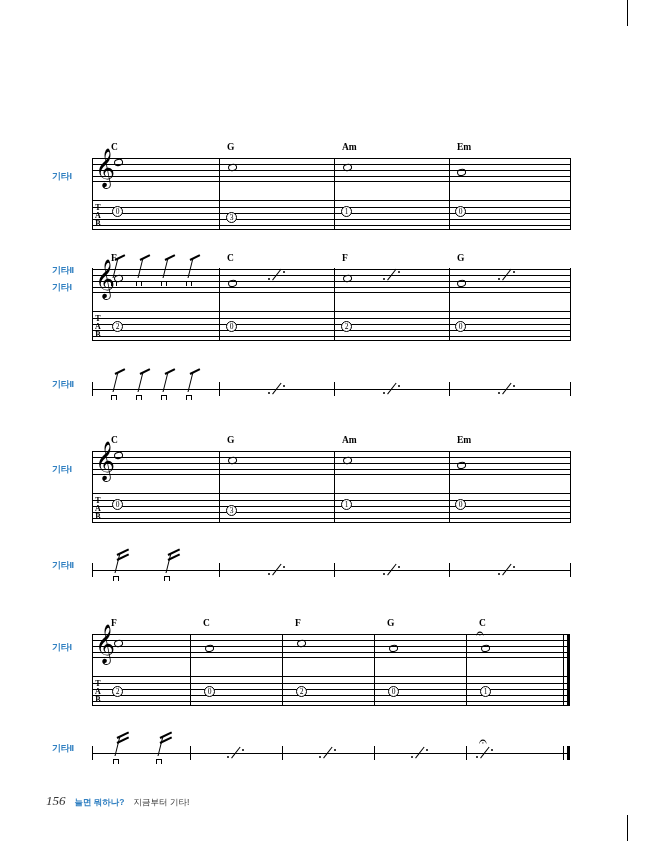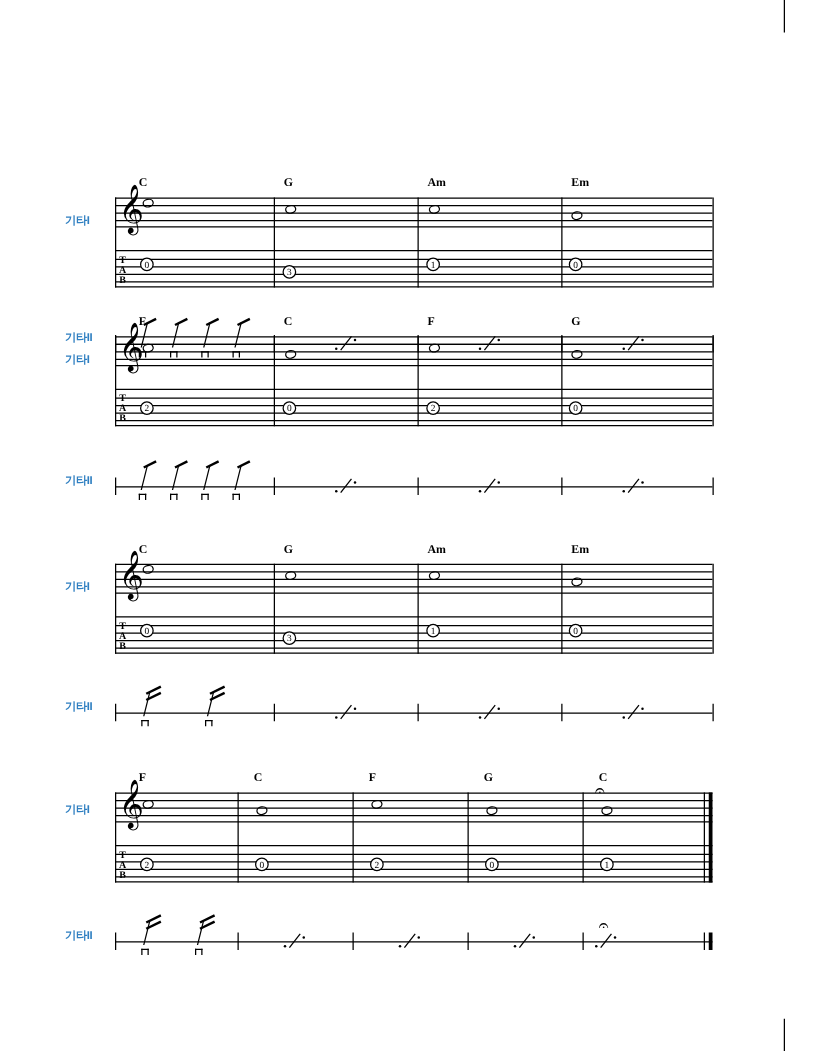--- a/index.html
+++ b/index.html
@@ -423,14 +423,19 @@
     <div class="repeatslash" style="left:413px; top:752px;"></div>
     <div class="repeatdot" style="left:411px; top:756px;"></div>
     <div class="repeatdot" style="left:426px; top:749px;"></div>
 
     <div class="fermata" style="left:479px; top:736px;">𝄐</div>
     <div class="repeatslash" style="left:478px; top:752px;"></div>
     <div class="repeatdot" style="left:476px; top:756px;"></div>
     <div class="repeatdot" style="left:491px; top:749px;"></div>
   </div>
 
+  <div class="footer">
+    <span class="pagenum">156</span>
+    <span class="foot-blue">늘면 뭐하나?</span>
+    <span class="foot-dark">지금부터 기타!</span>
+  </div>
 
 </div>
 
 </body></html>

